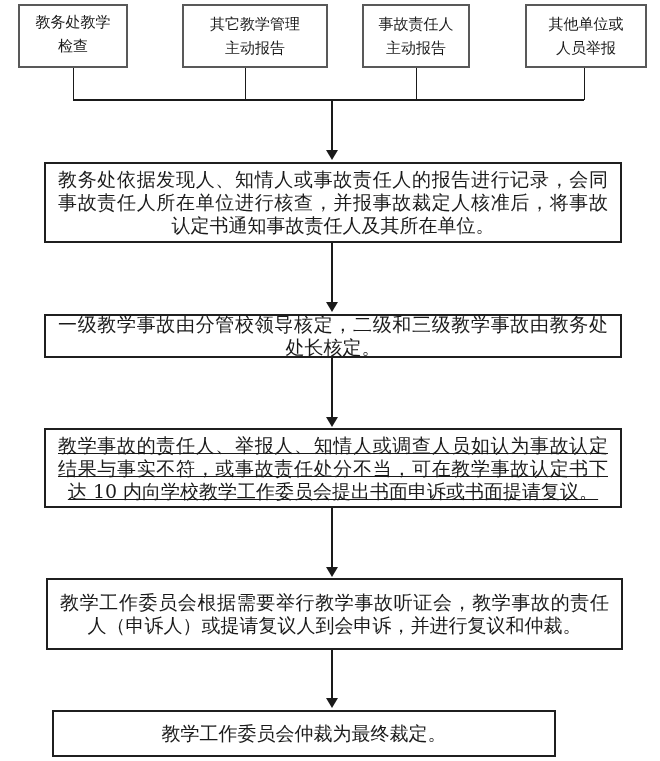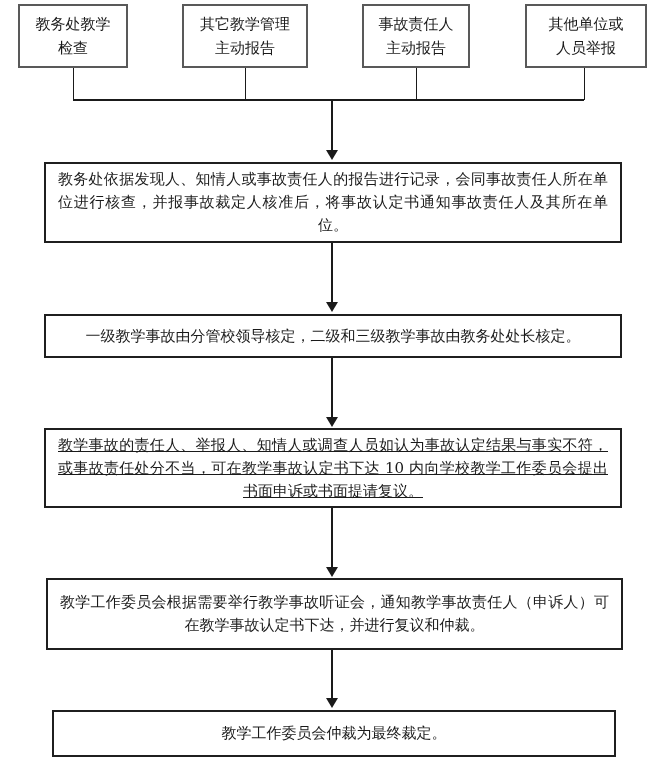--- a/index.html
+++ b/index.html
@@ -25,22 +25,22 @@
     border: 2px solid #595959;
     background: #ffffff;
     display: flex;
     flex-direction: column;
     align-items: center;
     justify-content: center;
     font-size: 15px;
     line-height: 24px;
     text-align: center;
   }
-  .src1 { left: 18px;  width: 110px; }
-  .src2 { left: 182px; width: 126px; font-family: Liberation Serif, serif; }
+  .src1 { left: 18px;  width: 110px; font-family: Liberation Mono, monospace; }
+  .src2 { left: 182px; width: 146px; font-family: Liberation Serif, serif; }
   .src3 { left: 362px; width: 108px; }
   .src4 { left: 525px; width: 122px; }
 
   
   .vline {
     position: absolute;
     width: 1.5px;
     background: #1a1a1a;
   }
   .stub { top: 68px; height: 32px; }
@@ -88,34 +88,34 @@
   .arr-ef  { top: 650px; height: 58px; }
 
   
   .step-box {
     position: absolute;
     box-sizing: border-box;
     border: 2px solid #1f1f1f;
     background: #ffffff;
     display: flex;
     align-items: center;
-    font-size: 15px;
+    font-size: 19px;
     line-height: 23px;
   }
   .step-text {
     width: 100%;
     padding: 0 12px;
     text-align: justify;
     text-align-last: center;
   }
   .stepB { left: 44px; top: 162px; width: 578px; height: 81px; }
   .stepC { left: 44px; top: 314px; width: 578px; height: 44px; }
   .stepD { left: 44px; top: 428px; width: 578px; height: 80px; text-decoration: underline; }
   .stepE { left: 46px; top: 578px; width: 577px; height: 72px; }
-  .stepF { left: 52px; top: 710px; width: 564px; height: 47px; }
+  .stepF { left: 52px; top: 710px; width: 504px; height: 47px; }
 </style>
 </head>
 <body>
 
 <div class="canvas">
 
   <div class="source-box src1">
     <div>教务处教学</div>
     <div>检查</div>
   </div>
@@ -162,19 +162,19 @@
   <div class="step-box stepB">
     <div class="step-text">教务处依据发现人、知情人或事故责任人的报告进行记录，会同事故责任人所在单位进行核查，并报事故裁定人核准后，将事故认定书通知事故责任人及其所在单位。</div>
   </div>
   <div class="step-box stepC">
     <div class="step-text">一级教学事故由分管校领导核定，二级和三级教学事故由教务处处长核定。</div>
   </div>
   <div class="step-box stepD">
     <div class="step-text">教学事故的责任人、举报人、知情人或调查人员如认为事故认定结果与事实不符，或事故责任处分不当，可在教学事故认定书下达 10 内向学校教学工作委员会提出书面申诉或书面提请复议。</div>
   </div>
   <div class="step-box stepE">
-    <div class="step-text">教学工作委员会根据需要举行教学事故听证会，通知教学事故责任人（申诉人）可在教学事故认定书下达，并进行复议和仲裁。</div>
+    <div class="step-text">教学工作委员会根据需要举行教学事故听证会，教学事故的责任人（申诉人）或提请复议人到会申诉，并进行复议和仲裁。</div>
   </div>
   <div class="step-box stepF">
     <div class="step-text">教学工作委员会仲裁为最终裁定。</div>
   </div>
 
 </div>
 
 </body></html>

